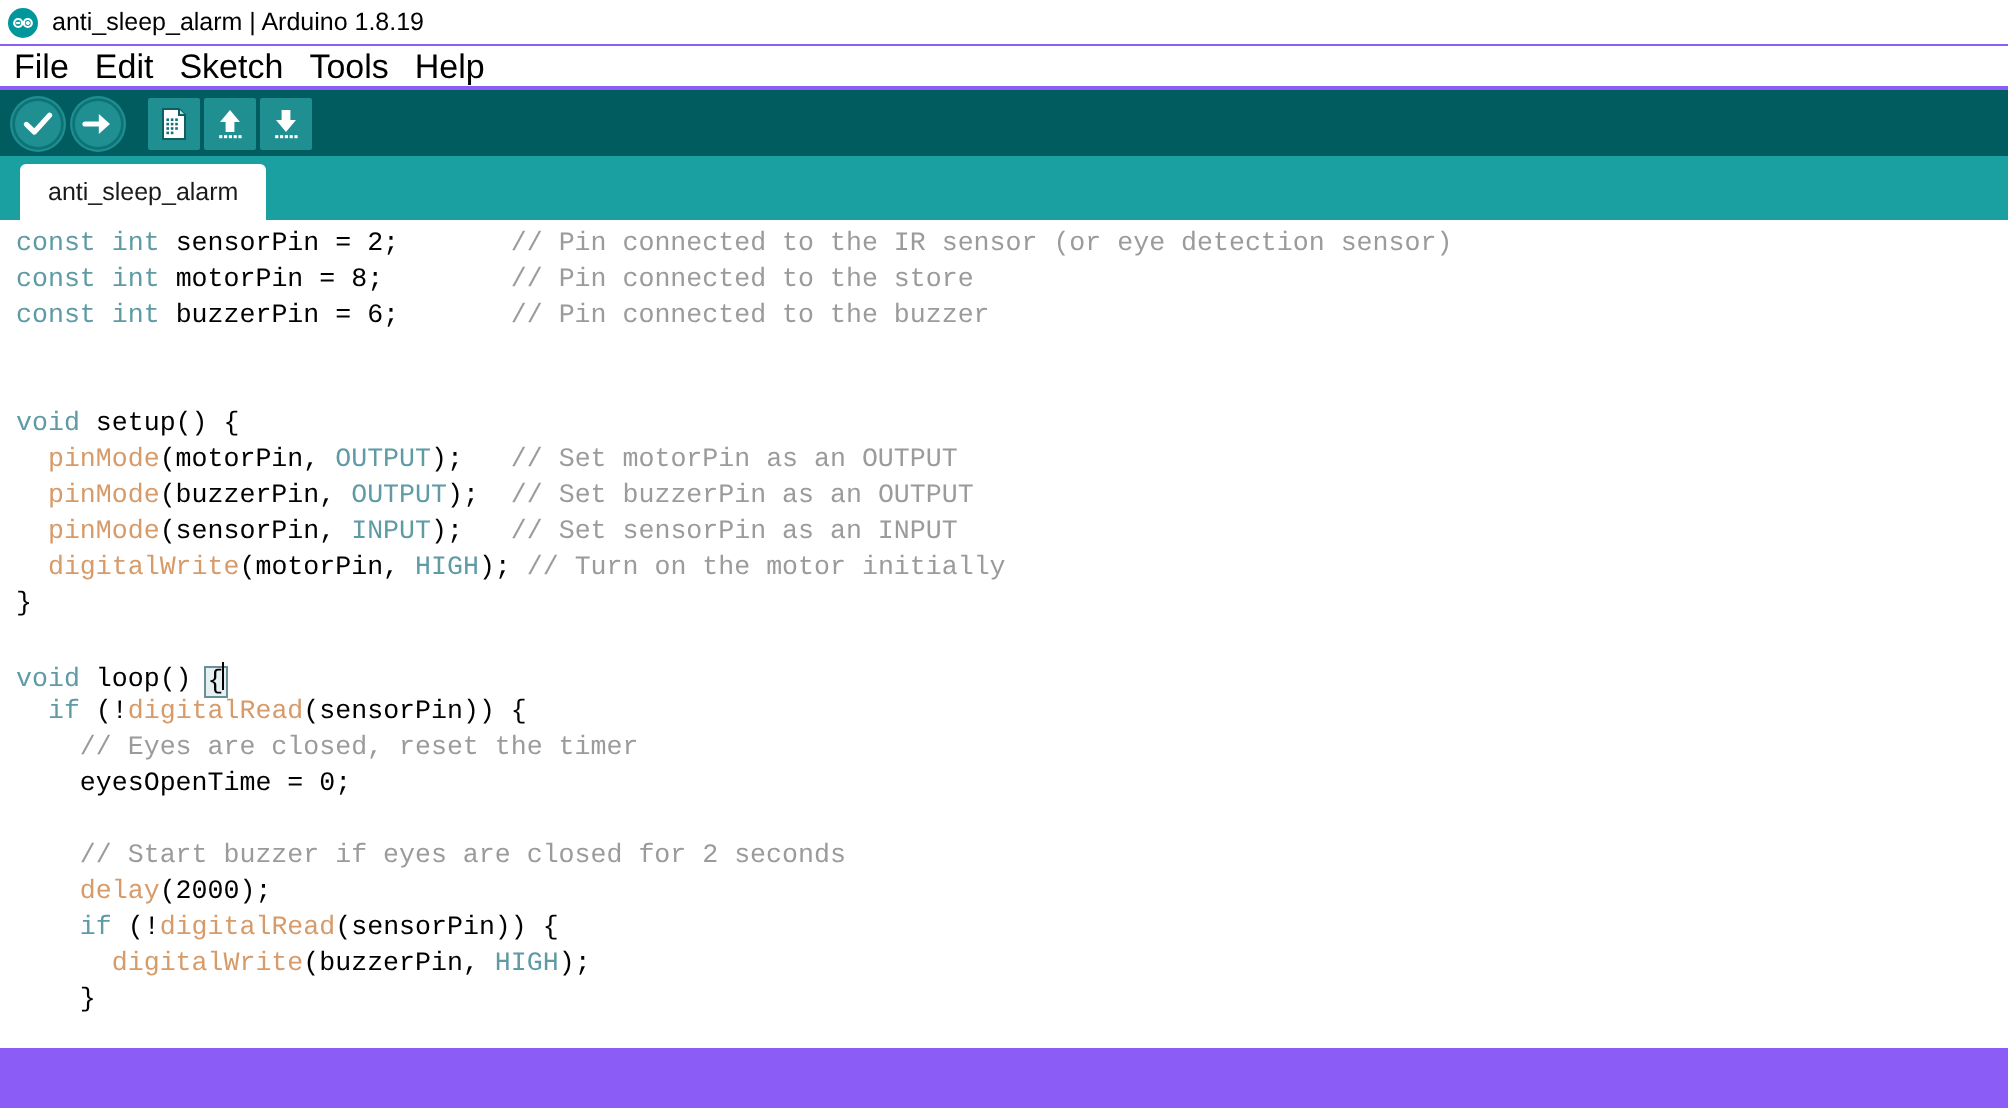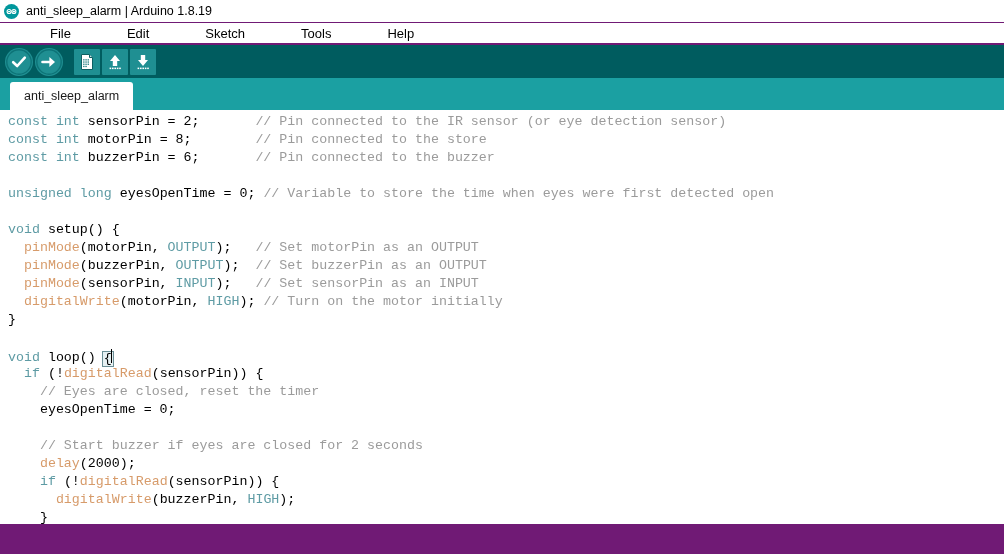--- a/index.html
+++ b/index.html
@@ -7,21 +7,21 @@
   html, body {
     margin: 0; padding: 0;
     width: 1004px; height: 554px;
     overflow: hidden;
     background: #ffffff;
     font-family: "Liberation Sans", sans-serif;
   }
   #app {
     position: relative;
     width: 1004px; height: 554px;
-    background: #701a75;
+    background: #8b5cf6;
     overflow: hidden;
   }
 
   
   .top-artifact {
     position: absolute; top: 0; left: 563px;
     width: 350px; height: 5px;
     background: linear-gradient(to right,
         #9c6b4a 0px, #9c6b4a 53px,
         #f3ece8 53px, #f3ece8 60px,
@@ -59,28 +59,27 @@
 
   
   .menubar {
     position: absolute; top: 23px; left: 0;
     width: 1004px; height: 20px;
     display: flex; align-items: center;
     padding-left: 6px;
     background: #ffffff;
   }
   .menu-item {
-    font-size: 13px;
+    font-size: 17px;
     color: #000000;
     margin-right: 11px;
     padding: 1px 1px;
     line-height: 1;
     white-space: nowrap;
     cursor: default;
-    margin-left: 43px;
   }
 
   
   .toolbar {
     position: absolute; top: 45px; left: 0;
     width: 1004px; height: 33px;
     background: #005c5f;
     display: flex; align-items: center;
     padding-left: 5px;
   }
@@ -279,21 +278,20 @@
     <div class="tab">
       <span>anti_sleep_alarm</span>
     </div>
   </div>
 
   <div class="editor" id="editor">
       <div class="code-line"><span class="kw">const </span><span class="kw">int </span><span class="pl">sensorPin = 2;</span><span class="pl">    </span><span class="cmt">   // Pin connected to the IR sensor (or eye detection sensor)</span></div>
       <div class="code-line"><span class="kw">const </span><span class="kw">int </span><span class="pl">motorPin = 8;</span><span class="pl">     </span><span class="cmt">   // Pin connected to the store</span></div>
       <div class="code-line"><span class="kw">const </span><span class="kw">int </span><span class="pl">buzzerPin = 6;</span><span class="pl">    </span><span class="cmt">   // Pin connected to the buzzer</span></div>
       <div class="code-line">&nbsp;</div>
-      <div class="code-line"><span class="kw">unsigned </span><span class="kw">long </span><span class="pl">eyesOpenTime = 0; </span><span class="cmt">// Variable to store the time when eyes were first detected open</span></div>
       <div class="code-line">&nbsp;</div>
       <div class="code-line"><span class="kw">void </span><span class="pl">setup() {</span></div>
       <div class="code-line"><span class="pl">  </span><span class="fn">pinMode</span><span class="pl">(motorPin, </span><span class="lit">OUTPUT</span><span class="pl">);</span><span class="cmt">   // Set motorPin as an OUTPUT</span></div>
       <div class="code-line"><span class="pl">  </span><span class="fn">pinMode</span><span class="pl">(buzzerPin, </span><span class="lit">OUTPUT</span><span class="pl">);</span><span class="cmt">  // Set buzzerPin as an OUTPUT</span></div>
       <div class="code-line"><span class="pl">  </span><span class="fn">pinMode</span><span class="pl">(sensorPin, </span><span class="lit">INPUT</span><span class="pl">);</span><span class="cmt">   // Set sensorPin as an INPUT</span></div>
       <div class="code-line"><span class="pl">  </span><span class="fn">digitalWrite</span><span class="pl">(motorPin, </span><span class="lit">HIGH</span><span class="pl">); </span><span class="cmt">// Turn on the motor initially</span></div>
       <div class="code-line"><span class="pl">}</span></div>
       <div class="code-line">&nbsp;</div>
       <div class="code-line"><span class="kw">void </span><span class="pl">loop() </span><span class="brace-box pl">{</span><span class="caret"></span></div>
       <div class="code-line"><span class="pl">  </span><span class="kw">if </span><span class="pl">(!</span><span class="fn">digitalRead</span><span class="pl">(sensorPin)) {</span></div>

